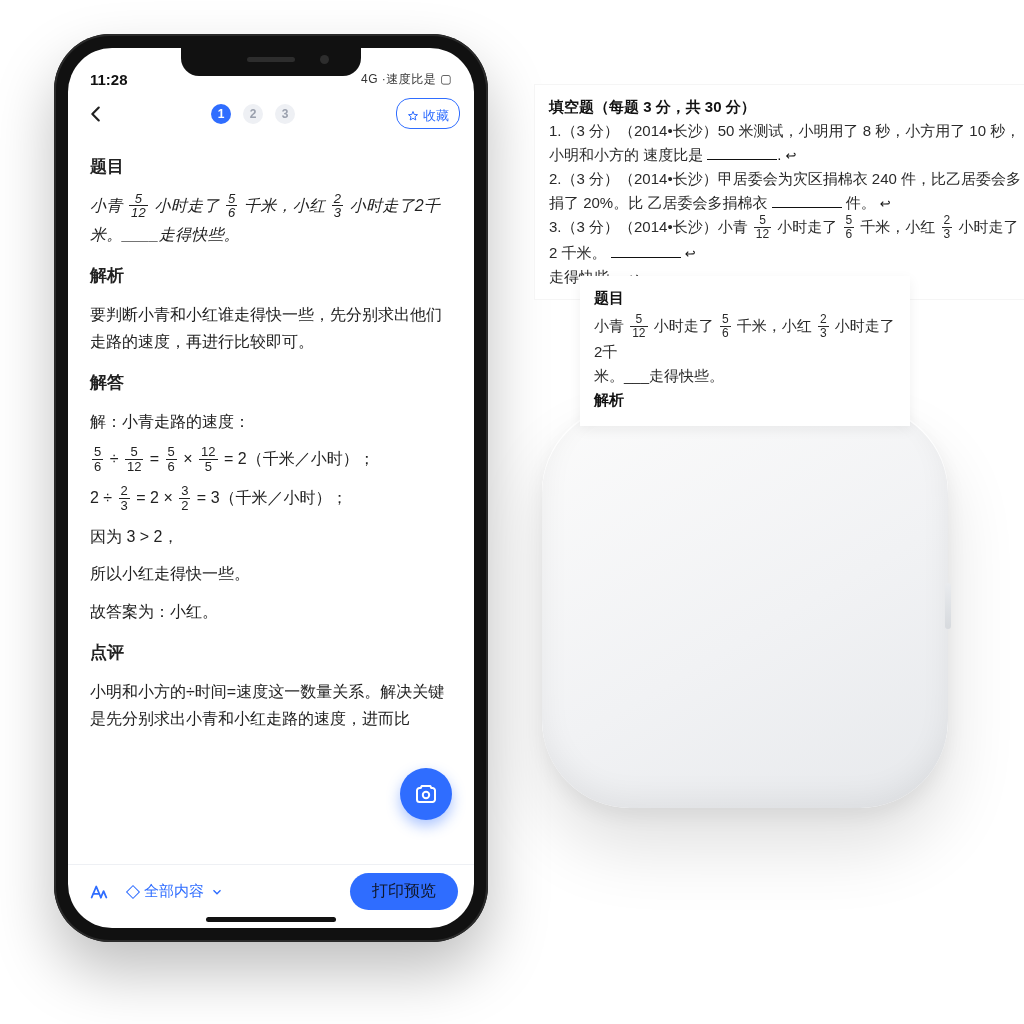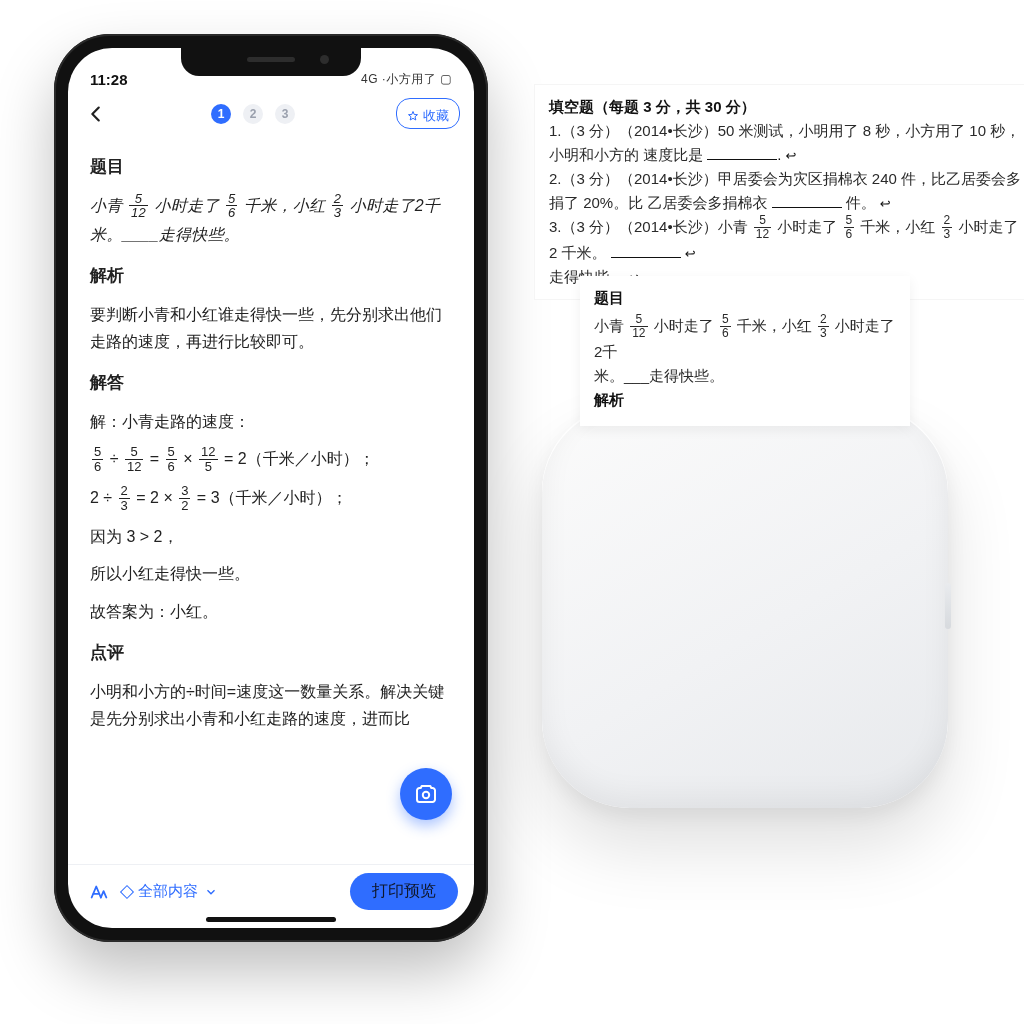--- a/index.html
+++ b/index.html
@@ -110,21 +110,21 @@
     width: 52px; height: 52px; border-radius: 50%;
     background: #2f6dff; color: #fff;
     display: flex; align-items: center; justify-content: center;
     box-shadow: 0 6px 14px rgba(47,109,255,.4);
   }
   .fab svg { width: 24px; height: 24px; }
 
   
   .bottom-bar {
     height: 64px; border-top: 1px solid #eef0f4;
-    display: flex; align-items: center; gap: 8px;
+    display: flex; align-items: center; gap: 14px;
     padding: 0 16px 10px;
   }
   .tool-ic {
     width: 30px; height: 30px; color: #2f6dff;
     display: flex; align-items: center; justify-content: center;
   }
   .scope {
     flex: 1; display: flex; align-items: center; gap: 6px;
     color: #2f6dff; font-size: 15px; font-weight: 500;
   }
@@ -197,21 +197,21 @@
 
 <div class="phone">
   <div class="phone-screen">
     <div class="notch">
       <div class="speaker"></div>
         <div class="cam"></div>
     </div>
 
     <div class="status-bar">
       <span>11:28</span>
-      <span class="status-right">4G ·小方用了 ▢</span>
+      <span class="status-right">4G ·速度比是 ▢</span>
     </div>
 
     <div class="app-header">
       <div class="back-chevron">
         <svg viewBox="0 0 24 24" width="22" height="22" fill="none" stroke="currentColor" stroke-width="2.4" stroke-linecap="round" stroke-linejoin="round">
             <polyline points="15 5 8 12 15 19"></polyline>
           </svg>
       </div>
       <div class="pager">
         <div class="dot active">1</div>

